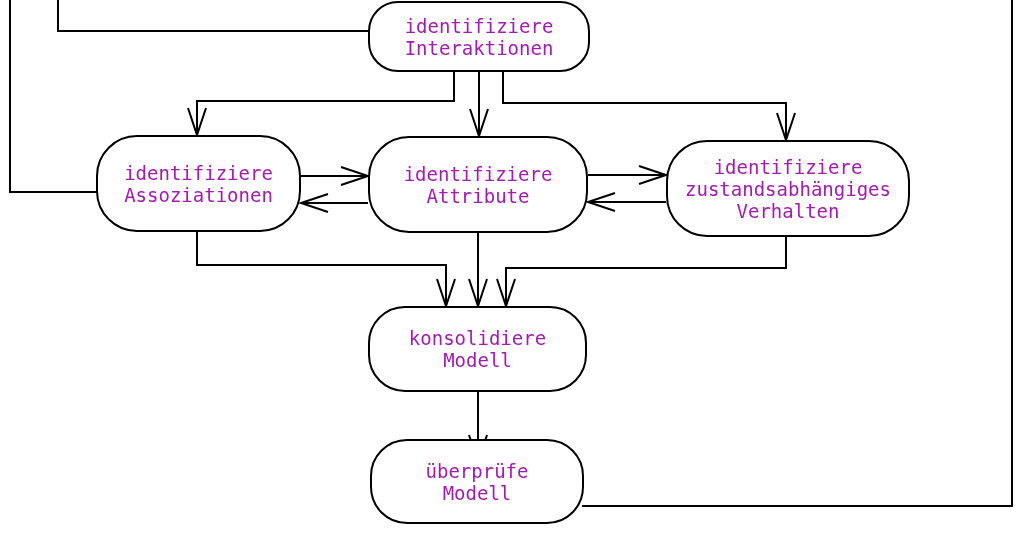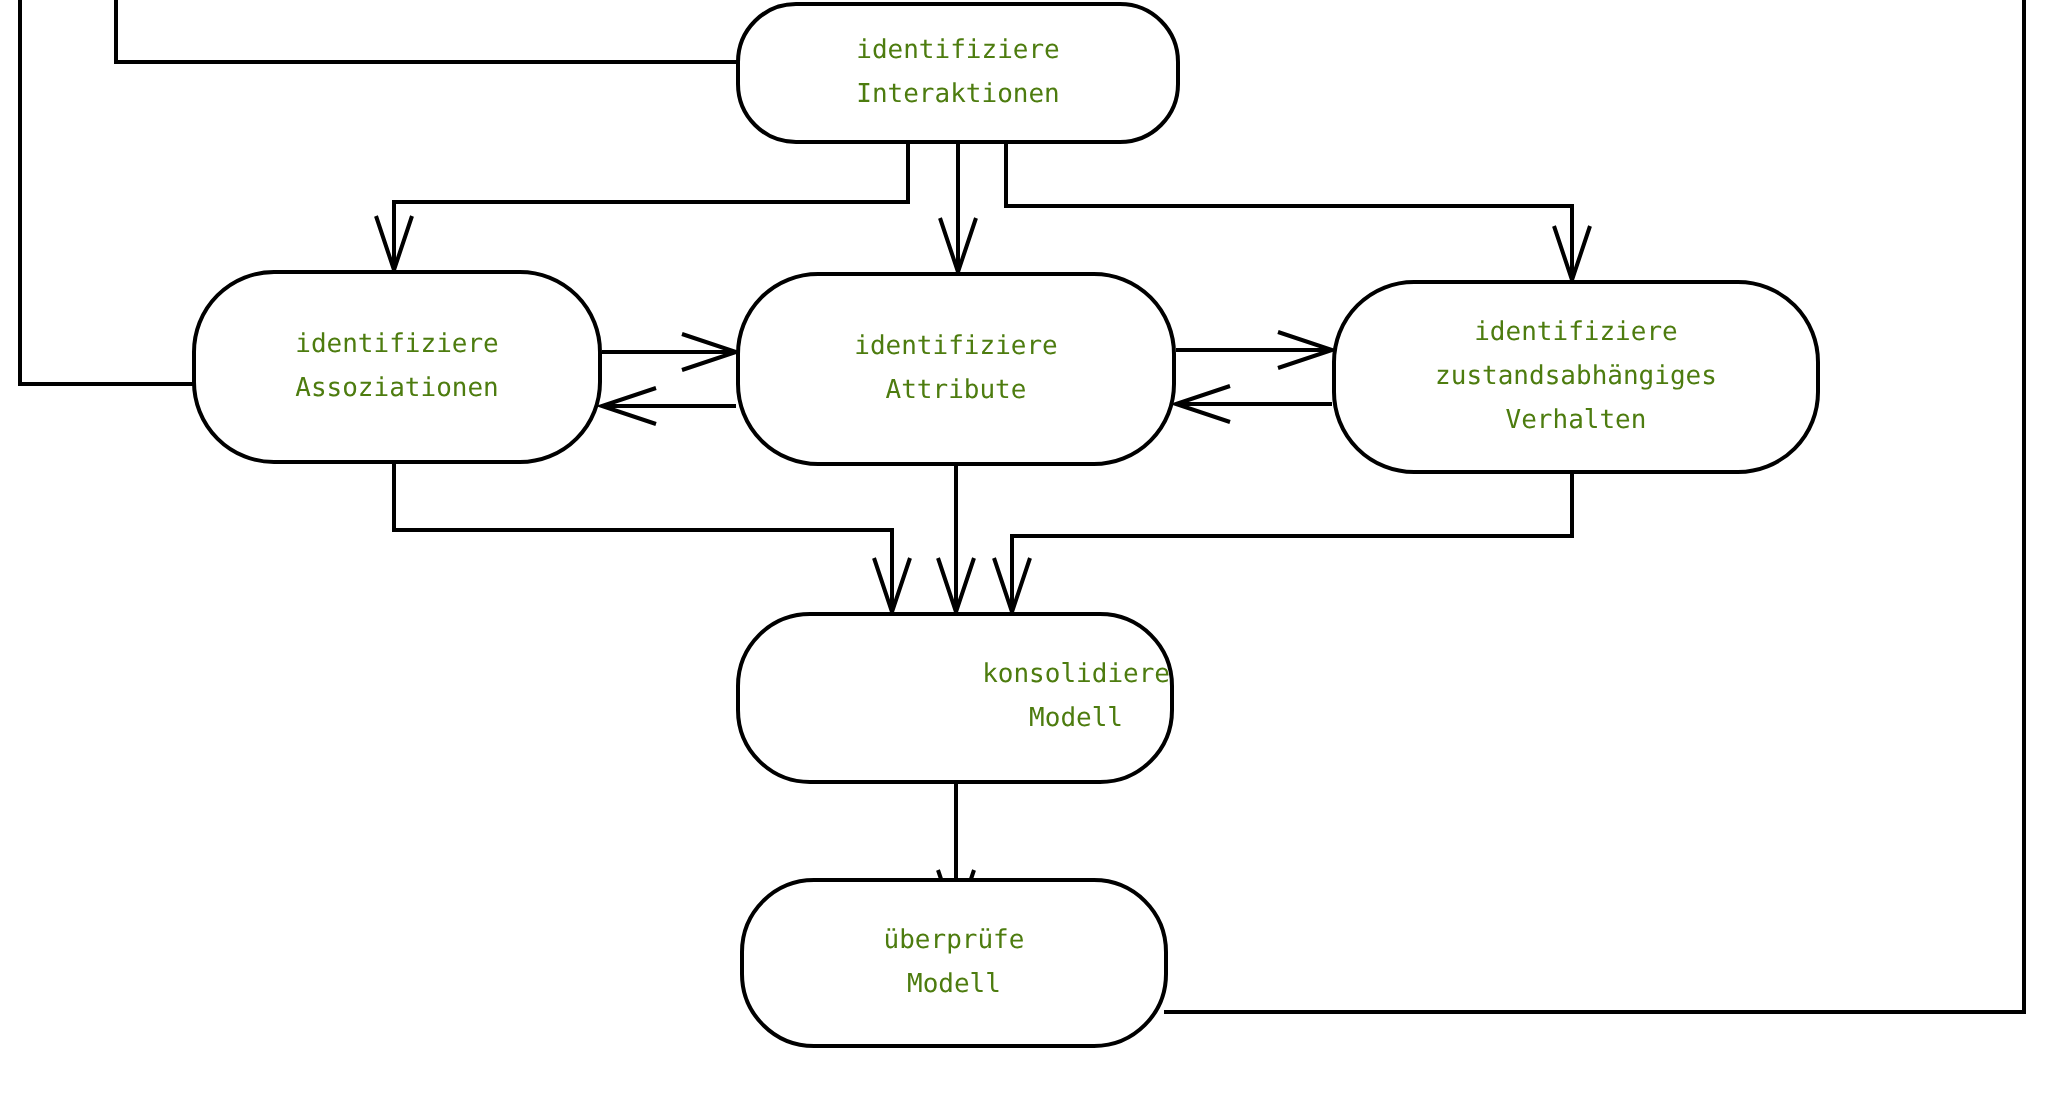--- a/index.html
+++ b/index.html
@@ -27,30 +27,30 @@
     box-sizing: border-box;
     background: #ffffff;
     border: 2px solid #000000;
     display: flex;
     align-items: center;
     justify-content: center;
   }
   .node-label {
     white-space: pre;
     text-align: center;
-    font-size: 13px;
+    font-size: 19px;
     line-height: 22px;
-    color: #4d7c0f;
+    color: #a21caf;
   }
   
   #n-interaktionen { left: 368px; top: 1px;   width: 222px; height: 71px; border-radius: 30px; }
   #n-assoziationen { left: 96px;  top: 135px; width: 205px; height: 97px; border-radius: 41px; }
   #n-attribute     { left: 368px; top: 136px; width: 220px; height: 97px; border-radius: 41px; }
   #n-verhalten     { left: 666px; top: 140px; width: 244px; height: 97px; border-radius: 41px; }
-  #n-konsolidiere  { left: 368px; top: 306px; width: 219px; height: 86px; border-radius: 37px; justify-content: flex-end; }
+  #n-konsolidiere  { left: 368px; top: 306px; width: 219px; height: 86px; border-radius: 37px; }
   #n-ueberpruefe   { left: 370px; top: 439px; width: 214px; height: 85px; border-radius: 37px; }
 </style>
 </head>
 <body>
 
 <div class="diagram">
 
   <svg class="edge-layer" viewBox="0 0 1024 557" xmlns="http://www.w3.org/2000/svg" fill="none" stroke="#000000" stroke-width="2">
 
     <path d="M10,0 V192 H97"></path>

